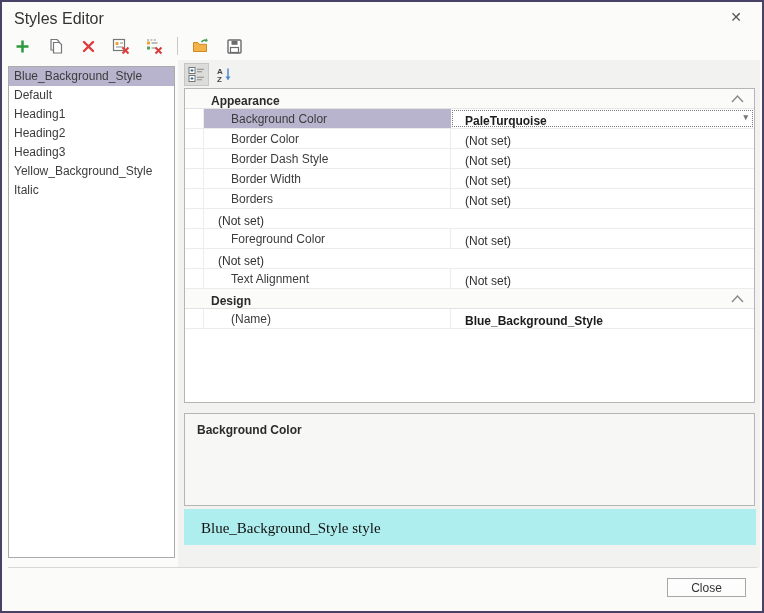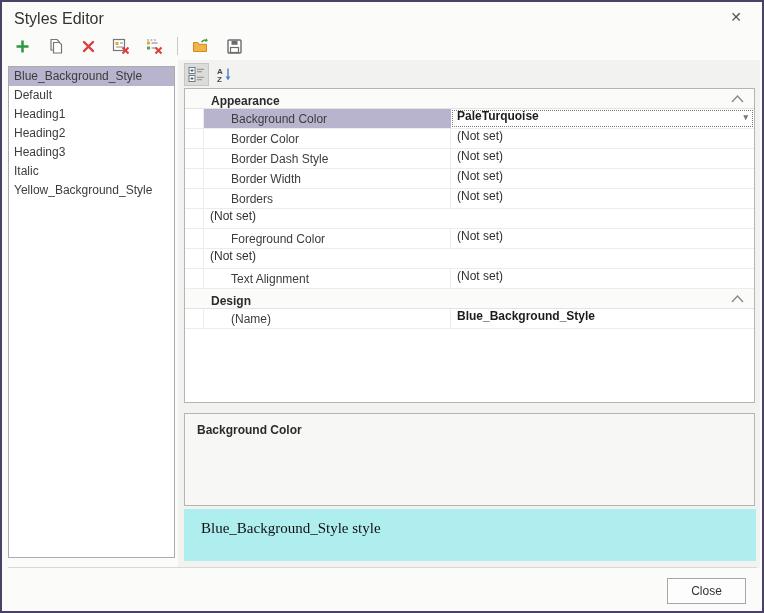--- a/index.html
+++ b/index.html
@@ -34,35 +34,35 @@
   .pg-cat{height:19px;display:flex;align-items:flex-end;background:#fbfbfa;
     border-bottom:1px solid #e3e3e3;font-weight:bold;color:#2b2b2b;
     padding-left:26px;position:relative;cursor:default;}
   .pg-cat .chev{position:absolute;right:10px;top:6px;}
   .pg-row{height:19px;display:flex;align-items:stretch;border-bottom:1px solid #ececec;cursor:default;}
   .pg-gutter{width:18px;border-right:1px solid #ececec;background:#fff;flex:none;}
   .pg-label{width:247px;flex:none;display:flex;align-items:center;padding-left:27px;
     border-right:1px solid #ececec;color:#3c3c3c;position:relative;box-sizing:border-box;}
   .pg-label .exp{position:absolute;left:7px;top:4px;}
   .pg-row.sel .pg-label{background:#b9b4ce;border-right-color:#b9b4ce;}
-  .pg-value{flex:1;display:flex;align-items:flex-start;padding-left:6px;color:#2f2f2f;position:relative;}
+  .pg-value{flex:1;display:flex;align-items:flex-end;padding-left:14px;color:#2f2f2f;position:relative;}
   .pg-value.bold{font-weight:bold;color:#1c1c1c;}
   .pg-value.focused{outline:1px dotted #7a7a7a;outline-offset:-2px;}
   .pg-value .dd{position:absolute;right:6px;top:3px;font-size:9px;color:#777;cursor:pointer;}
   
   .desc-box{position:absolute;left:182px;top:411px;width:571px;height:93px;background:#f7f7f5;
     border:1px solid #b5b5b5;box-sizing:border-box;}
   .desc-title{font-weight:bold;color:#2b2b2b;padding:9px 0 0 12px;font-size:12px;}
   
-  .preview{position:absolute;left:182px;top:507px;width:572px;height:52px;
+  .preview{position:absolute;left:182px;top:507px;width:572px;height:36px;
     font-family:"Liberation Serif",serif;font-size:15px;color:#111;}
   .preview span{display:inline-block;padding:11px 0 0 17px;}
   
   .footer-sep{position:absolute;left:6px;top:565px;width:749px;height:1px;background:#d8d8d8;}
-  .close-btn{position:absolute;right:16px;top:576px;width:79px;height:26px;background:#fdfdfd;
+  .close-btn{position:absolute;right:16px;top:576px;width:79px;height:19px;background:#fdfdfd;
     border:1px solid #a7a7a7;color:#333;font-size:12px;font-family:"Liberation Sans",sans-serif;cursor:pointer;}
 </style>
 </head>
 <body>
 
 <div class="window">
 
   <div class="titlebar">
     <span class="title">Styles Editor</span>
     <span class="close-x">✕</span>
@@ -119,22 +119,22 @@
         </svg>
     </button>
   </div>
 
   <div class="list-box">
       <div class="list-item selected">Blue_Background_Style</div>
       <div class="list-item">Default</div>
       <div class="list-item">Heading1</div>
       <div class="list-item">Heading2</div>
       <div class="list-item">Heading3</div>
+      <div class="list-item">Yellow_Background_Style</div>
       <div class="list-item">Italic</div>
-      <div class="list-item">Yellow_Background_Style</div>
     </div>
 
   <div class="right-bg"></div>
 
   <div class="pg-toolbar">
     <button class="pg-tbtn active">
       <svg width="17" height="17" viewBox="0 0 17 17">
           <rect x="1" y="1.5" width="6" height="6" fill="#fff" stroke="#777" stroke-width="1"></rect>
           <path d="M2.4 4.5h3.2M4 2.9v3.2" stroke="#3a6ea5" stroke-width="1.1"></path>
           <path d="M9 3.2h7M9 5.8h5" stroke="#8a8a8a" stroke-width="1.1"></path>

